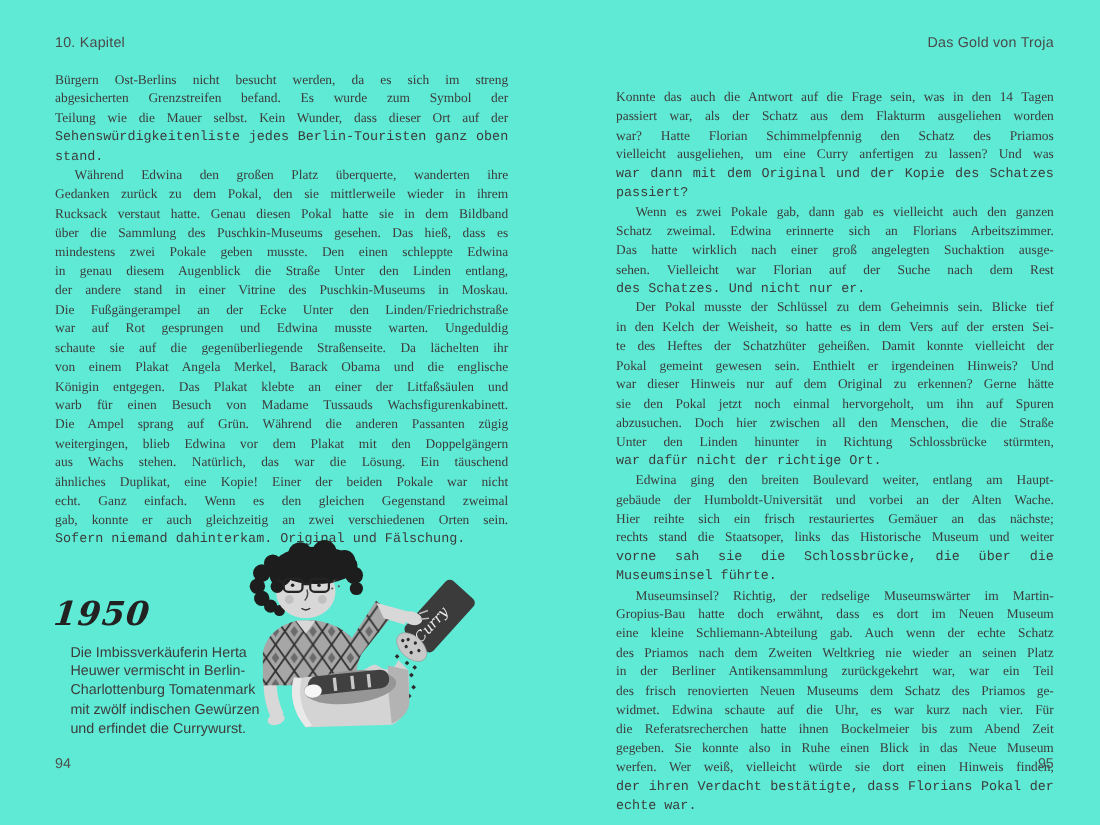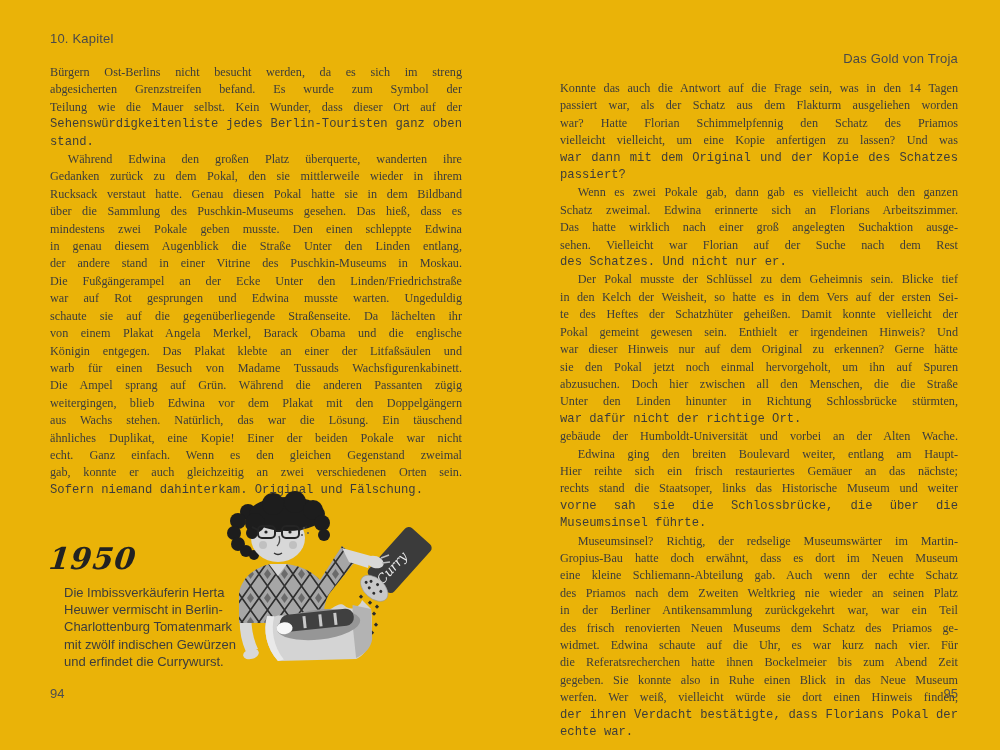--- a/index.html
+++ b/index.html
@@ -1,29 +1,29 @@
 <!DOCTYPE html>
 <html lang="de"><head>
 <meta charset="utf-8">
 <style>
   html,body{margin:0;padding:0;background:#ffffff;}
   #spread{
     position:relative;
     width:1000px;height:750px;
-    background:#eab308;
+    background:#5eead4;
     font-family:"Liberation Serif",serif;
     overflow:hidden;
   }
   .running-head{
     position:absolute;top:31px;
     font-family:"Liberation Sans",sans-serif;
     font-size:13px;color:#4a4a4a;letter-spacing:.2px;
   }
   .running-head.left{left:50px;}
-  .running-head.right{right:42px;margin-top:20px;}
+  .running-head.right{right:42px;}
   .text-col{
     position:absolute;top:64px;
     font-size:12.2px;line-height:17.4px;color:#3c3c3c;
   }
   .text-col.left{left:50px;width:412px;}
   .text-col.right{left:560px;width:398px;margin-top:16px;}
   .line{
     text-align:justify;
     text-align-last:justify;
     -moz-text-align-last:justify;
@@ -83,38 +83,38 @@
       <div class="line">aus Wachs stehen. Natürlich, das war die Lösung. Ein täuschend</div>
       <div class="line">ähnliches Duplikat, eine Kopie! Einer der beiden Pokale war nicht</div>
       <div class="line">echt. Ganz einfach. Wenn es den gleichen Gegenstand zweimal</div>
       <div class="line">gab, konnte er auch gleichzeitig an zwei verschiedenen Orten sein.</div>
       <div class="line last">Sofern niemand dahinterkam. Original und Fälschung.</div>
     </div>
   <div class="text-col right" id="col-right">
       <div class="line">Konnte das auch die Antwort auf die Frage sein, was in den 14 Tagen</div>
       <div class="line">passiert war, als der Schatz aus dem Flakturm ausgeliehen worden</div>
       <div class="line">war? Hatte Florian Schimmelpfennig den Schatz des Priamos</div>
-      <div class="line">vielleicht vielleicht, um eine Kopie anfertigen zu lassen? Und was</div>
+      <div class="line">vielleicht ausgeliehen, um eine Curry anfertigen zu lassen? Und was</div>
       <div class="line last">war dann mit dem Original und der Kopie des Schatzes passiert?</div>
       <div class="line indent">Wenn es zwei Pokale gab, dann gab es vielleicht auch den ganzen</div>
       <div class="line">Schatz zweimal. Edwina erinnerte sich an Florians Arbeitszimmer.</div>
       <div class="line">Das hatte wirklich nach einer groß angelegten Suchaktion ausge-</div>
       <div class="line">sehen. Vielleicht war Florian auf der Suche nach dem Rest</div>
       <div class="line last">des Schatzes. Und nicht nur er.</div>
       <div class="line indent">Der Pokal musste der Schlüssel zu dem Geheimnis sein. Blicke tief</div>
       <div class="line">in den Kelch der Weisheit, so hatte es in dem Vers auf der ersten Sei-</div>
       <div class="line">te des Heftes der Schatzhüter geheißen. Damit konnte vielleicht der</div>
       <div class="line">Pokal gemeint gewesen sein. Enthielt er irgendeinen Hinweis? Und</div>
       <div class="line">war dieser Hinweis nur auf dem Original zu erkennen? Gerne hätte</div>
       <div class="line">sie den Pokal jetzt noch einmal hervorgeholt, um ihn auf Spuren</div>
       <div class="line">abzusuchen. Doch hier zwischen all den Menschen, die die Straße</div>
       <div class="line">Unter den Linden hinunter in Richtung Schlossbrücke stürmten,</div>
       <div class="line last">war dafür nicht der richtige Ort.</div>
+      <div class="line indent">Edwina ging den breiten Boulevard weiter, entlang am Haupt-</div>
       <div class="line">gebäude der Humboldt-Universität und vorbei an der Alten Wache.</div>
-      <div class="line indent">Edwina ging den breiten Boulevard weiter, entlang am Haupt-</div>
       <div class="line">Hier reihte sich ein frisch restauriertes Gemäuer an das nächste;</div>
       <div class="line">rechts stand die Staatsoper, links das Historische Museum und weiter</div>
       <div class="line last">vorne sah sie die Schlossbrücke, die über die Museumsinsel führte.</div>
       <div class="line indent">Museumsinsel? Richtig, der redselige Museumswärter im Martin-</div>
       <div class="line">Gropius-Bau hatte doch erwähnt, dass es dort im Neuen Museum</div>
       <div class="line">eine kleine Schliemann-Abteilung gab. Auch wenn der echte Schatz</div>
       <div class="line">des Priamos nach dem Zweiten Weltkrieg nie wieder an seinen Platz</div>
       <div class="line">in der Berliner Antikensammlung zurückgekehrt war, war ein Teil</div>
       <div class="line">des frisch renovierten Neuen Museums dem Schatz des Priamos ge-</div>
       <div class="line">widmet. Edwina schaute auf die Uhr, es war kurz nach vier. Für</div>

